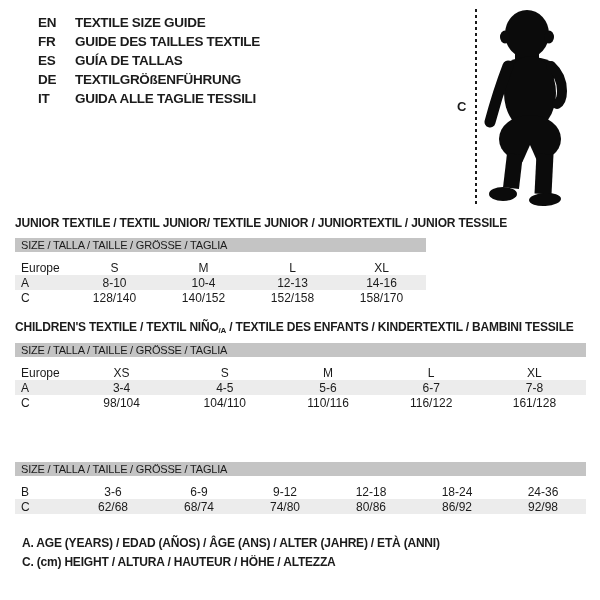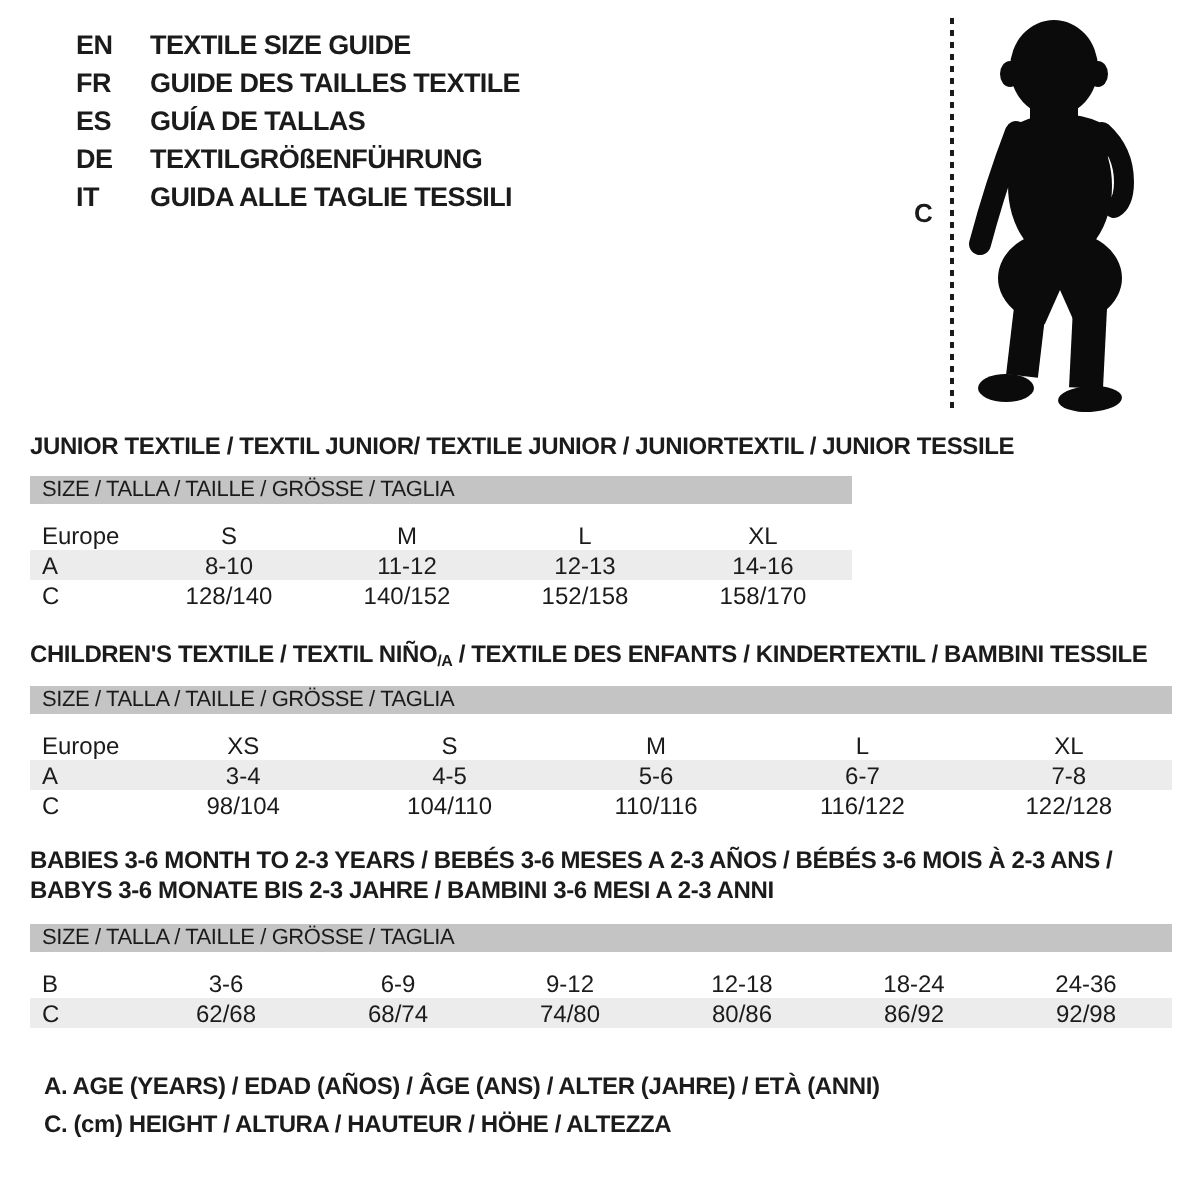--- a/index.html
+++ b/index.html
@@ -100,21 +100,21 @@
       <div class="t-row">
         <div class="t-label">Europe</div>
         <div class="t-cell">S</div>
         <div class="t-cell">M</div>
         <div class="t-cell">L</div>
         <div class="t-cell">XL</div>
       </div>
       <div class="t-row shaded">
         <div class="t-label">A</div>
         <div class="t-cell">8-10</div>
-        <div class="t-cell">11-12</div>
+        <div class="t-cell">10-4</div>
         <div class="t-cell">12-13</div>
         <div class="t-cell">14-16</div>
       </div>
       <div class="t-row">
         <div class="t-label">C</div>
         <div class="t-cell">128/140</div>
         <div class="t-cell">140/152</div>
         <div class="t-cell">152/158</div>
         <div class="t-cell">158/170</div>
       </div>
@@ -138,28 +138,24 @@
         <div class="t-cell">5-6</div>
         <div class="t-cell">6-7</div>
         <div class="t-cell">7-8</div>
       </div>
       <div class="t-row">
         <div class="t-label">C</div>
         <div class="t-cell">98/104</div>
         <div class="t-cell">104/110</div>
         <div class="t-cell">110/116</div>
         <div class="t-cell">116/122</div>
-        <div class="t-cell">122/128</div>
+        <div class="t-cell">161/128</div>
       </div>
     </div>
 
-  <div class="sec-title" id="babies-title">
-    <div>BABIES 3-6 MONTH TO 2-3 YEARS / BEBÉS 3-6 MESES A 2-3 AÑOS / BÉBÉS 3-6 MOIS À 2-3 ANS /</div>
-    <div>BABYS 3-6 MONATE BIS 2-3 JAHRE / BAMBINI 3-6 MESI A 2-3 ANNI</div>
-  </div>
   <div class="size-table" id="babies-table">
       <div class="t-head">SIZE / TALLA / TAILLE / GRÖSSE / TAGLIA</div>
       <div class="t-row">
         <div class="t-label">B</div>
         <div class="t-cell">3-6</div>
         <div class="t-cell">6-9</div>
         <div class="t-cell">9-12</div>
         <div class="t-cell">12-18</div>
         <div class="t-cell">18-24</div>
         <div class="t-cell">24-36</div>

